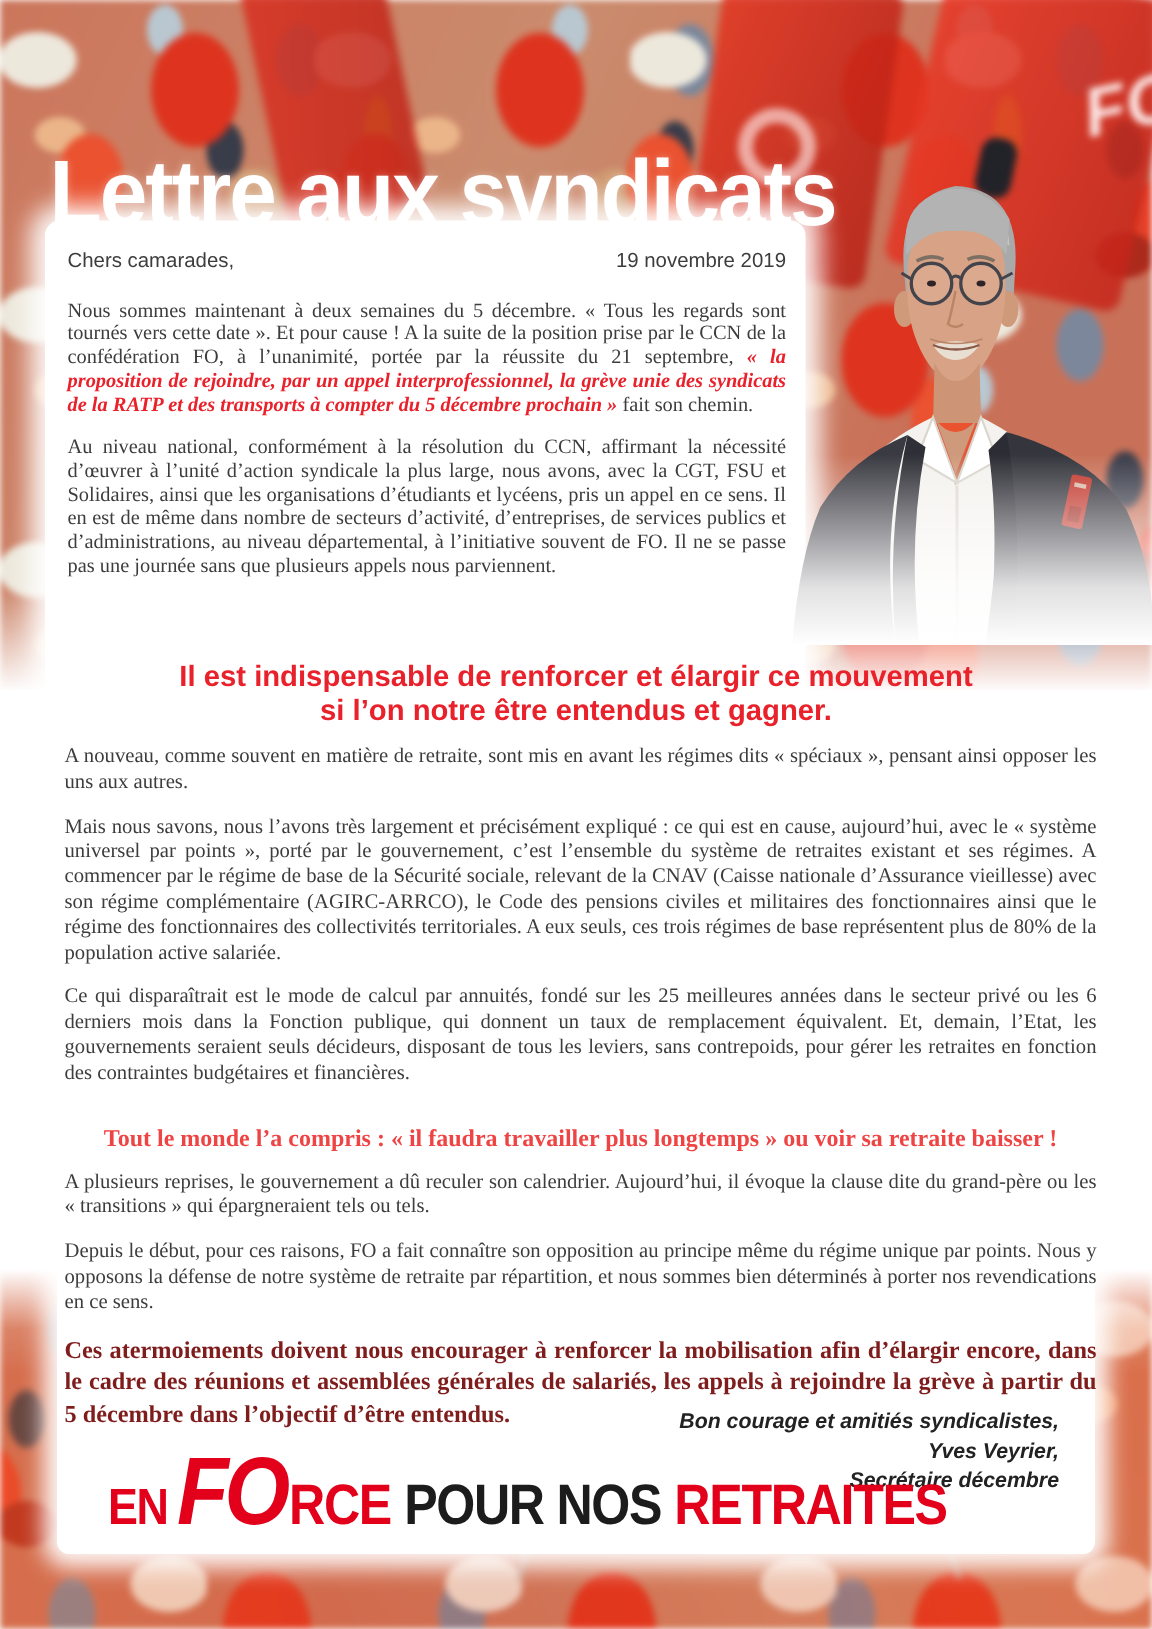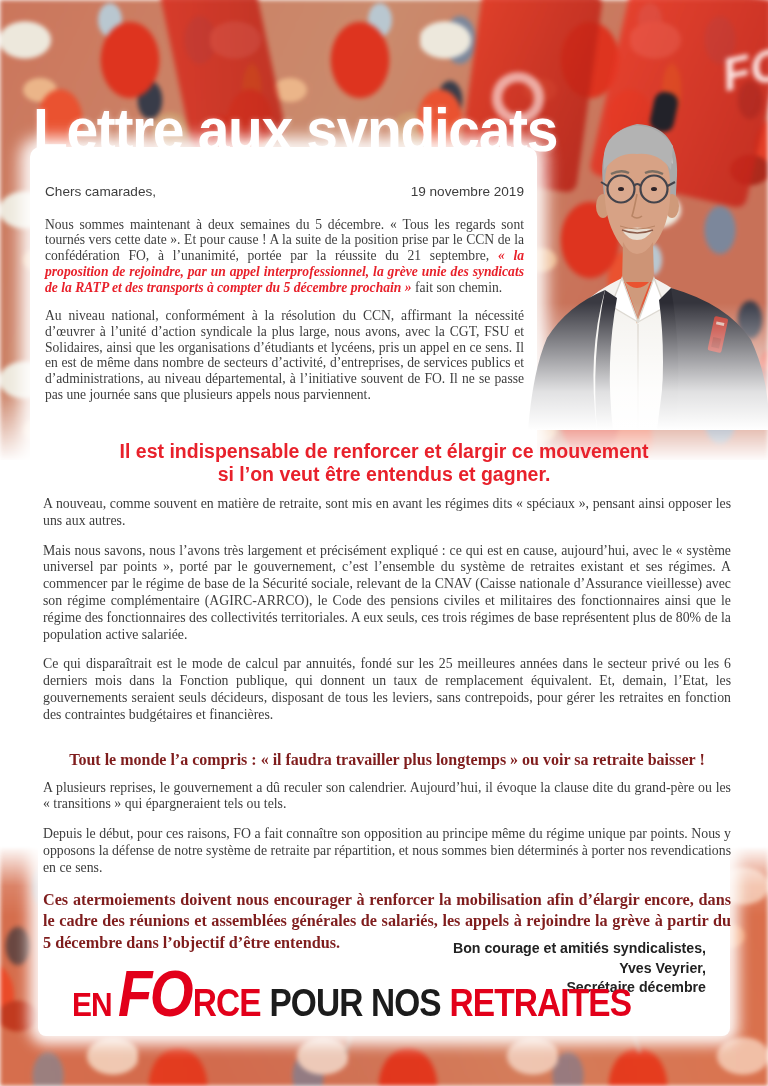--- a/index.html
+++ b/index.html
@@ -81,34 +81,34 @@
   .page-title, .text-layer { z-index:4; }
 
   
   .page-title { position:absolute; left:33px; top:52px; font-size:62px; font-weight:bold; color:#ffffff;
     letter-spacing:-1.5px; transform:scaleX(.92); transform-origin:left center;
     text-shadow:0 0 6px rgba(255,255,255,.35); white-space:nowrap; }
 
   
   .text-layer { position:absolute; color:#3d3d3d; }
   .letter-top { left:45px; top:166px; width:479px; font-size:13.6px; line-height:15.7px; text-align:justify; }
-  .saldate { display:flex; justify-content:space-between; margin-bottom:17px; text-align:left;margin-top:18px; }
+  .saldate { display:flex; justify-content:space-between; margin-bottom:17px; text-align:left; }
   .letter-top p, .letter-mid p { margin:0 0 13px 0;font-family:Liberation Serif, serif; }
   .red-em { color:#e8212b; font-weight:bold; font-style:italic; }
 
   .heading-main { left:0; top:440px; width:768px; text-align:center; color:#e8212b; font-weight:bold;
                   font-size:19.5px; line-height:23px; }
 
   .letter-mid { left:43px; top:496px; width:688px; font-size:13.8px; line-height:16.8px; text-align:justify; }
-  .heading-secondary { margin:26px 0 10px 0 !important; text-align:center; color:#7f1d1d; font-weight:bold;
+  .heading-secondary { margin:26px 0 10px 0 !important; text-align:center; color:#ef4444; font-weight:bold;
                        font-size:16px; line-height:20px; }
   .p-red-strong { margin-top:11px !important; color:#7f1d1d; font-weight:bold; font-size:16.2px; line-height:21.5px; }
 
   .signature { right:62px; top:939px; text-align:right; font-weight:bold; font-size:14.2px;
-               line-height:19.5px; color:#222222; }
+               line-height:19.5px; color:#222222;font-style:italic; }
 
   
   .fo-logo { position:absolute; left:72px; top:962px; z-index:4; white-space:nowrap; font-weight:bold;
              transform:scaleX(.88); transform-origin:left bottom; line-height:1; }
   .fo-logo span { display:inline-block; vertical-align:baseline; }
   .lg-en  { font-size:34px; color:#e2001a; letter-spacing:-1px; margin-right:7px; }
   .lg-fo  { font-size:64px; color:#e2001a; font-style:italic; letter-spacing:-3px; margin-right:2px; }
   .lg-rce { font-size:38px; color:#e2001a; letter-spacing:-1px; margin-right:10px; }
   .lg-pn  { font-size:38px; color:#1c1c1c; letter-spacing:-1px; margin-right:10px; }
   .lg-ret { font-size:38px; color:#e2001a; letter-spacing:-1px; }
@@ -196,21 +196,21 @@
     <div class="saldate">
       <span>Chers camarades,</span>
       <span>19 novembre 2019</span>
     </div>
     <p><span>Nous sommes maintenant à deux semaines du 5 décembre. «&nbsp;Tous les regards sont tournés vers cette date&nbsp;». Et pour cause ! A la suite de la position prise par le CCN de la confédération FO, à l’unanimité, portée par la réussite du 21 septembre, </span><span class="red-em">«&nbsp;la proposition de rejoindre, par un appel interprofessionnel, la grève unie des syndicats de la RATP et des transports à compter du 5 décembre prochain&nbsp;»</span><span> fait son chemin.</span></p>
     <p>Au niveau national, conformément à la résolution du CCN, affirmant la nécessité d’œuvrer à l’unité d’action syndicale la plus large, nous avons, avec la CGT, FSU et Solidaires, ainsi que les organisations d’étudiants et lycéens, pris un appel en ce sens. Il en est de même dans nombre de secteurs d’activité, d’entreprises, de services publics et d’administrations, au niveau départemental, à l’initiative souvent de FO. Il ne se passe pas une journée sans que plusieurs appels nous parviennent.</p>
   </div>
 
   <div class="text-layer heading-main">
     <div>Il est indispensable de renforcer et élargir ce mouvement</div>
-    <div>si l’on veut être entendus et gagner.</div>
+    <div>si l’on notre être entendus et gagner.</div>
   </div>
 
   <div class="text-layer letter-mid">
     <p>A nouveau, comme souvent en matière de retraite, sont mis en avant les régimes dits «&nbsp;spéciaux&nbsp;», pensant ainsi opposer les uns aux autres.</p>
     <p>Mais nous savons, nous l’avons très largement et précisément expliqué : ce qui est en cause, aujourd’hui, avec le «&nbsp;système universel par points&nbsp;», porté par le gouvernement, c’est l’ensemble du système de retraites existant et ses régimes. A commencer par le régime de base de la Sécurité sociale, relevant de la CNAV (Caisse nationale d’Assurance vieillesse) avec son régime complémentaire (AGIRC-ARRCO), le Code des pensions civiles et militaires des fonctionnaires ainsi que le régime des fonctionnaires des collectivités territoriales. A eux seuls, ces trois régimes de base représentent plus de 80% de la population active salariée.</p>
     <p>Ce qui disparaîtrait est le mode de calcul par annuités, fondé sur les 25 meilleures années dans le secteur privé ou les 6 derniers mois dans la Fonction publique, qui donnent un taux de remplacement équivalent. Et, demain, l’Etat, les gouvernements seraient seuls décideurs, disposant de tous les leviers, sans contrepoids, pour gérer les retraites en fonction des contraintes budgétaires et financières.</p>
     <p class="heading-secondary">Tout le monde l’a compris : «&nbsp;il faudra travailler plus longtemps&nbsp;» ou voir sa retraite baisser !</p>
     <p>A plusieurs reprises, le gouvernement a dû reculer son calendrier. Aujourd’hui, il évoque la clause dite du grand-père ou les «&nbsp;transitions&nbsp;» qui épargneraient tels ou tels.</p>
     <p>Depuis le début, pour ces raisons, FO a fait connaître son opposition au principe même du régime unique par points. Nous y opposons la défense de notre système de retraite par répartition, et nous sommes bien déterminés à porter nos revendications en ce sens.</p>
     <p class="p-red-strong">Ces atermoiements doivent nous encourager à renforcer la mobilisation afin d’élargir encore, dans le cadre des réunions et assemblées générales de salariés, les appels à rejoindre la grève à partir du 5 décembre dans l’objectif d’être entendus.</p>

